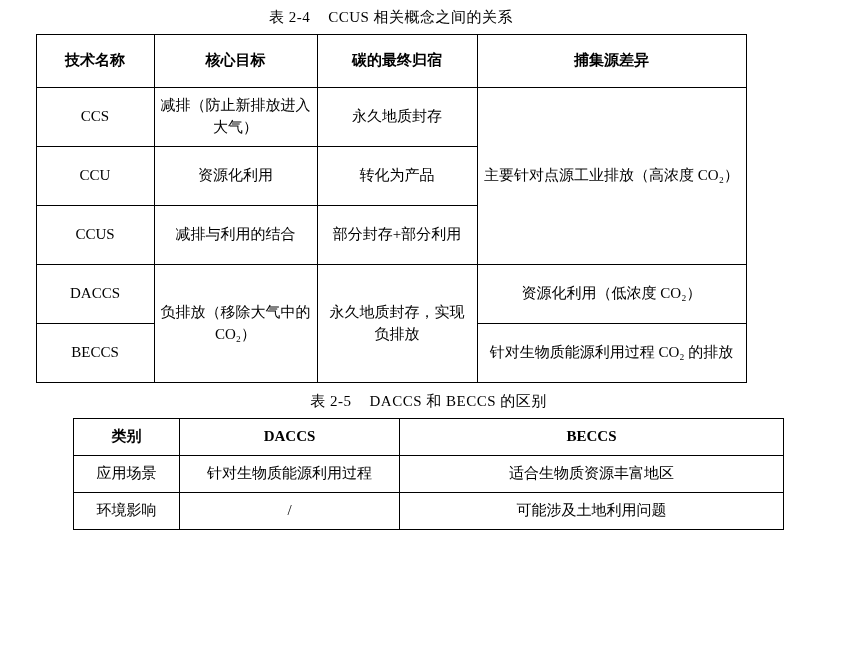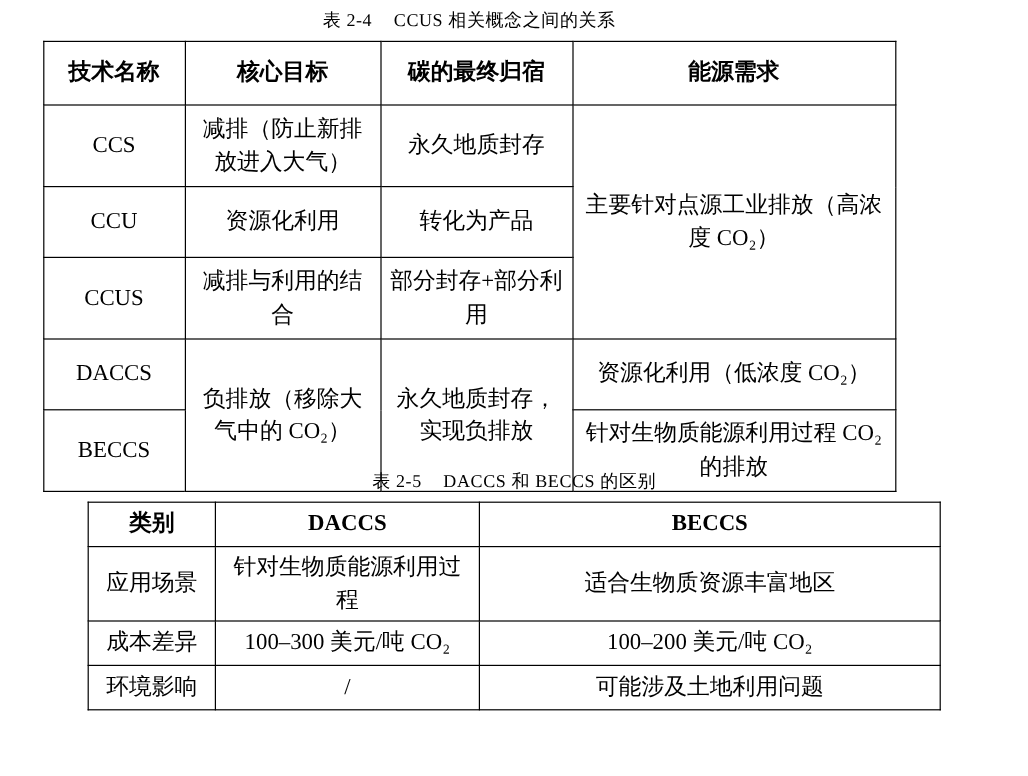--- a/index.html
+++ b/index.html
@@ -34,21 +34,21 @@
     table-layout: fixed;
   }
   .tbl {
     margin: 0 auto;
     border: 1.5px solid #000;
   }
   .tbl td, .tbl th {
     border: 1px solid #000;
     text-align: center;
     vertical-align: middle;
-    font-size: 19px;
+    font-size: 15px;
     font-family: "Liberation Serif", "DejaVu Serif", serif;
     line-height: 1.45;
     padding: 6px 6px;
   }
   .tbl th {
     font-weight: bold;
   }
   
   #table24-wrap {
     position: absolute;
@@ -111,21 +111,21 @@
         <col class="c1">
           <col class="c2">
           <col class="c3">
           <col class="c4">
       </colgroup>
       <thead>
         <tr>
           <th>技术名称</th>
           <th>核心目标</th>
           <th>碳的最终归宿</th>
-          <th>能源需求</th>
+          <th>捕集源差异</th>
         </tr>
       </thead>
       <tbody>
         <tr>
           <td class="tech-name">CCS</td>
           <td>减排（防止新排放进入大气）</td>
           <td>永久地质封存</td>
           <td rowspan="3">主要针对点源工业排放（高浓度 CO₂）</td>
         </tr>
         <tr>
@@ -170,25 +170,20 @@
           <th>BECCS</th>
         </tr>
       </thead>
       <tbody>
         <tr>
           <td>应用场景</td>
           <td>针对生物质能源利用过程</td>
           <td>适合生物质资源丰富地区</td>
         </tr>
         <tr>
-          <td>成本差异</td>
-          <td>100–300 美元/吨 CO₂</td>
-          <td>100–200 美元/吨 CO₂</td>
-        </tr>
-        <tr>
           <td>环境影响</td>
           <td>/</td>
           <td>可能涉及土地利用问题</td>
         </tr>
       </tbody>
     </table>
   </div>
 
 </div>
 

